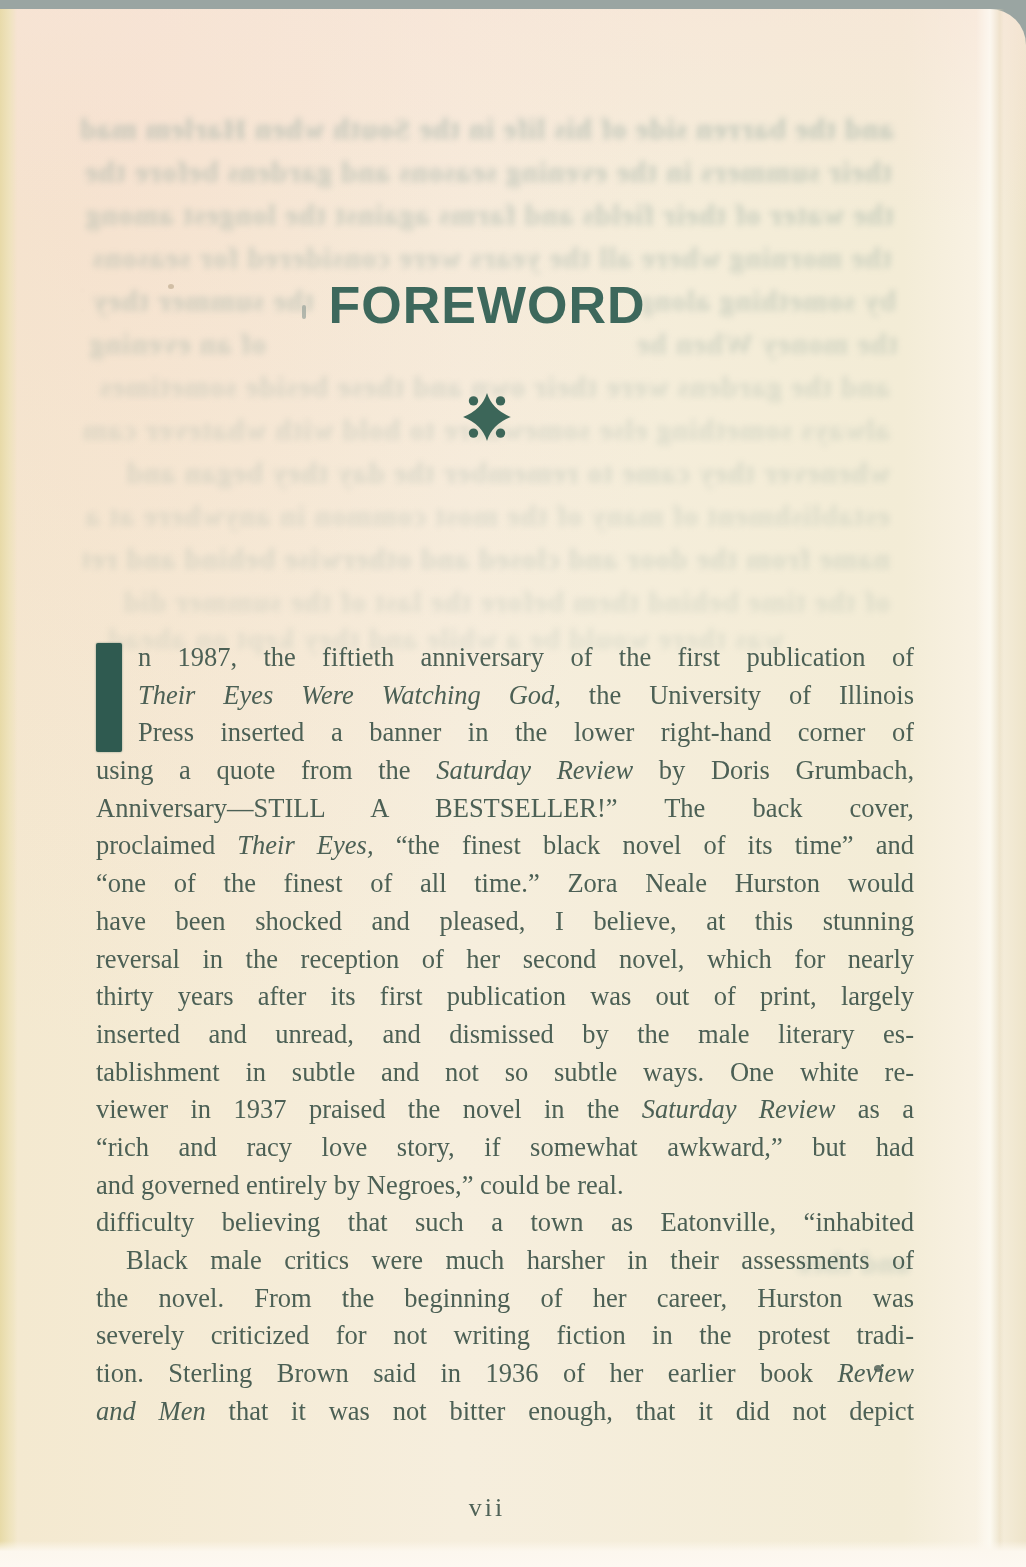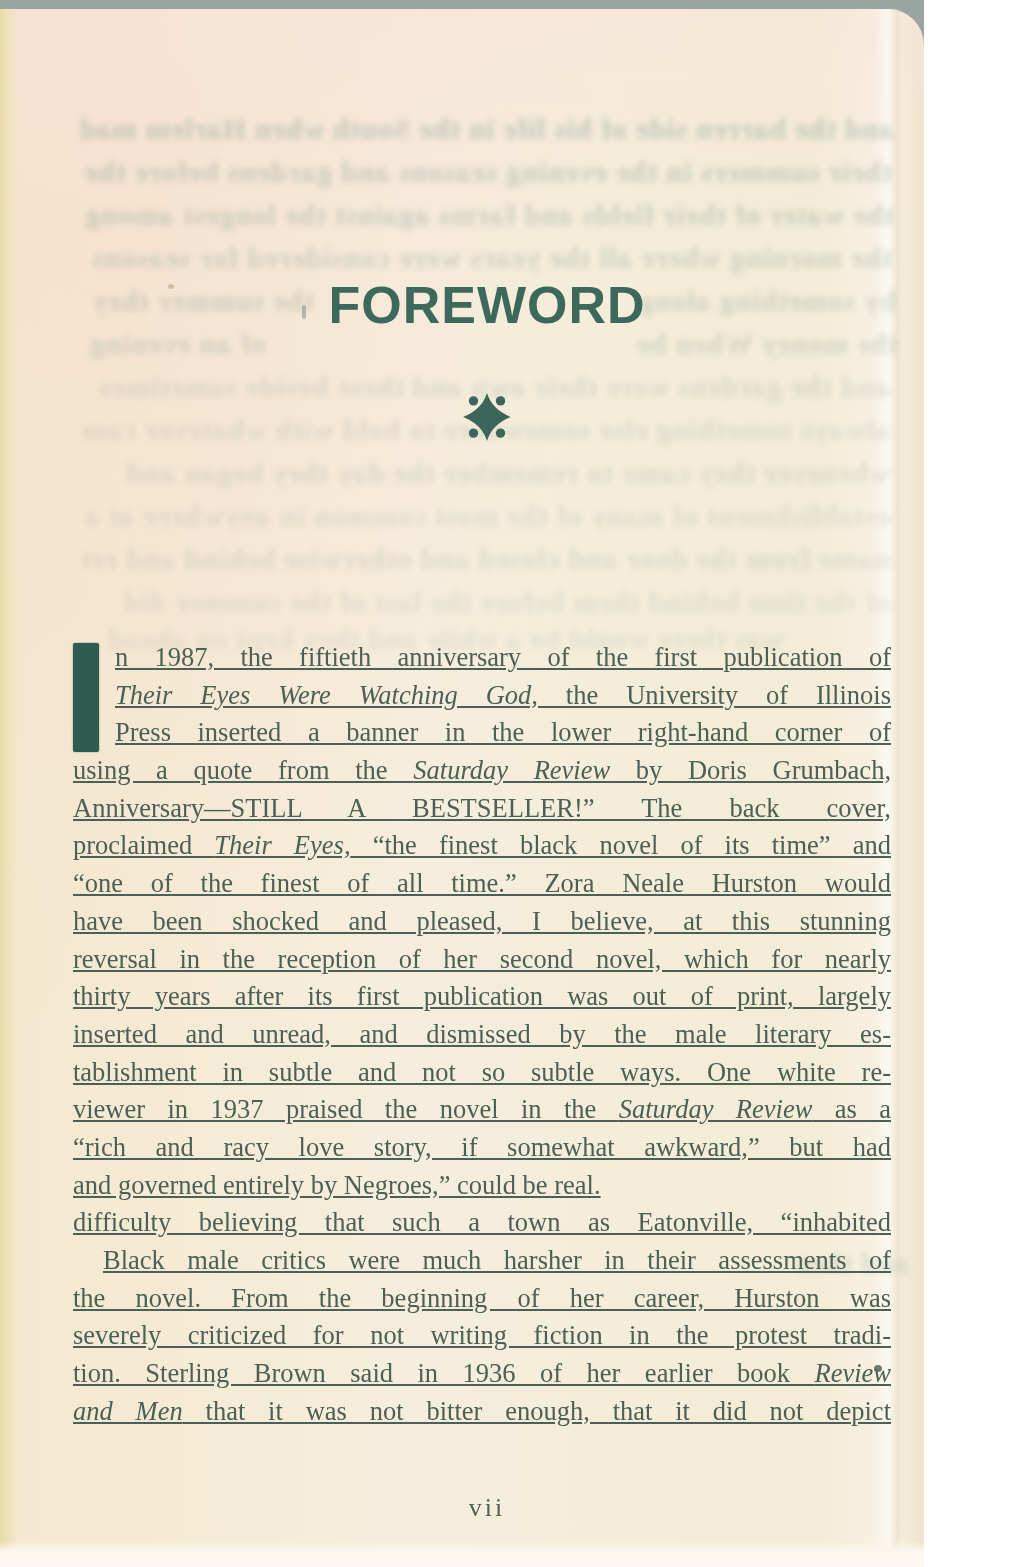--- a/index.html
+++ b/index.html
@@ -1,17 +1,17 @@
 <!DOCTYPE html>
 <html><head>
 <meta charset="utf-8">
 <style>
   html,body{margin:0;padding:0;}
   body{width:1026px;height:1567px;font-family:"Liberation Serif",serif;}
-  .stage{position:relative;width:924px;height:1567px;background:#9aa5a2;overflow:hidden;}
+  .stage{position:relative;width:1026px;height:1567px;background:#9aa5a2;overflow:hidden;}
   .page{
     position:absolute;left:0;right:0;top:9px;bottom:0;
     border-top-right-radius:36px;
     background:
       linear-gradient(180deg, rgba(248,228,216,.55) 0%, rgba(248,228,216,0) 14%),
       radial-gradient(ellipse at 10% 8%, rgba(247,214,202,.4), rgba(247,214,202,0) 45%),
       linear-gradient(90deg, #eee1bc 0px, #f4e9d0 18px, #f6eedd 45%, #f3ecd6 88%, #f9f2e4 96%, #eee4ca 100%),
       #f4ecd9;
   }
   .left-edge{position:absolute;left:0;top:0;bottom:0;width:17px;
@@ -30,22 +30,22 @@
     position:absolute;top:266px;left:78px;width:818px;margin:0;
     text-align:center;font-family:"Liberation Sans",sans-serif;font-weight:700;
     font-size:52px;letter-spacing:1px;color:#3d685c;
   }
   .ornament-wrap{position:absolute;top:382px;left:78px;width:818px;text-align:center;}
   .folio{
     position:absolute;top:1484px;left:78px;width:818px;text-align:center;
     font-size:26px;letter-spacing:3px;color:#4f6257;
   }
   .body-text{
-    position:absolute;top:630px;left:73px;width:818px;
-    font-size:26.5px;line-height:37.7px;color:#4c6055;text-decoration:underline;
+    position:absolute;top:630px;left:96px;width:818px;
+    font-size:26.5px;line-height:37.7px;color:#4c6055;
   }
   .para{position:relative;}
   .line{height:37.7px;overflow:hidden;}
   .line.just{text-align:justify;text-align-last:justify;}
   .line.ind{padding-left:42px;}
   .line.ti{padding-left:30px;}
   .it{font-style:italic;}
   .dropcap{
     position:absolute;left:0;top:4px;width:26px;height:109px;
     background:#2f5a50;border-radius:2px;

